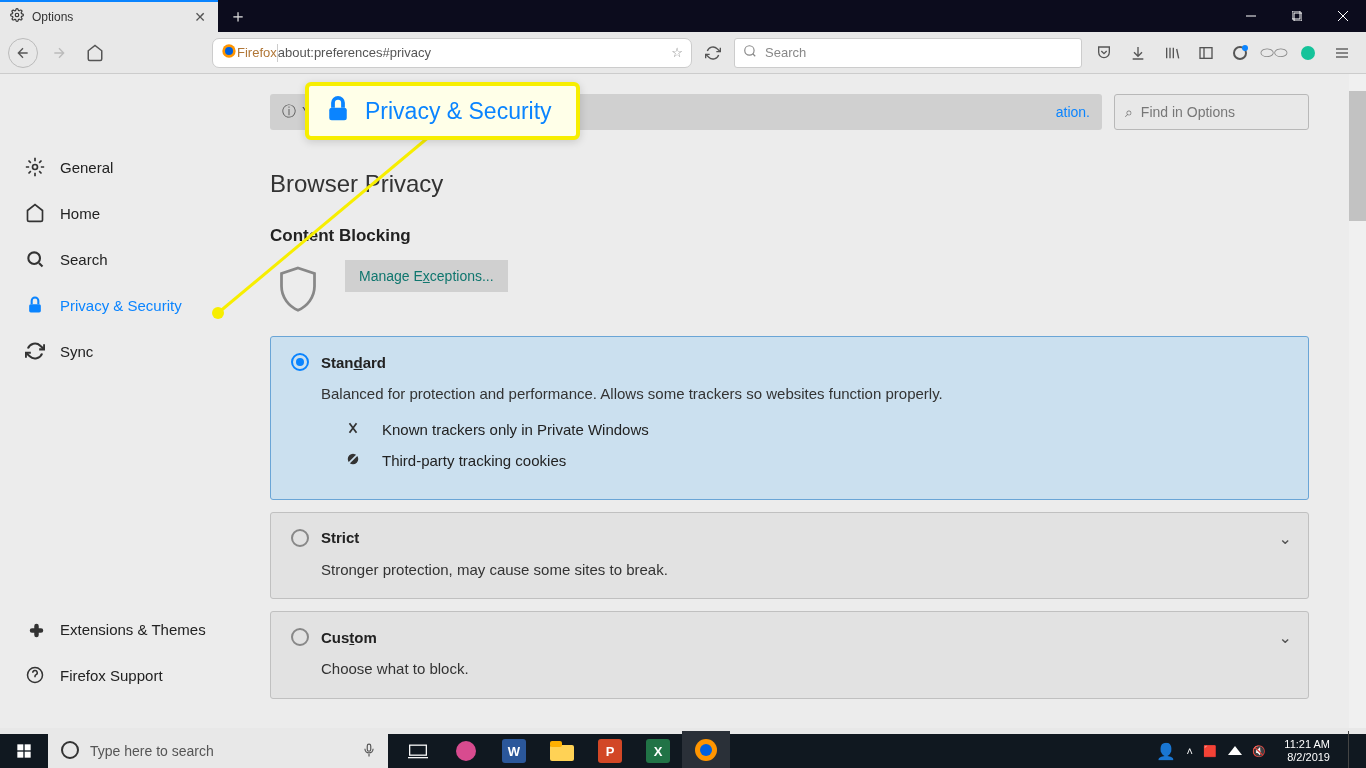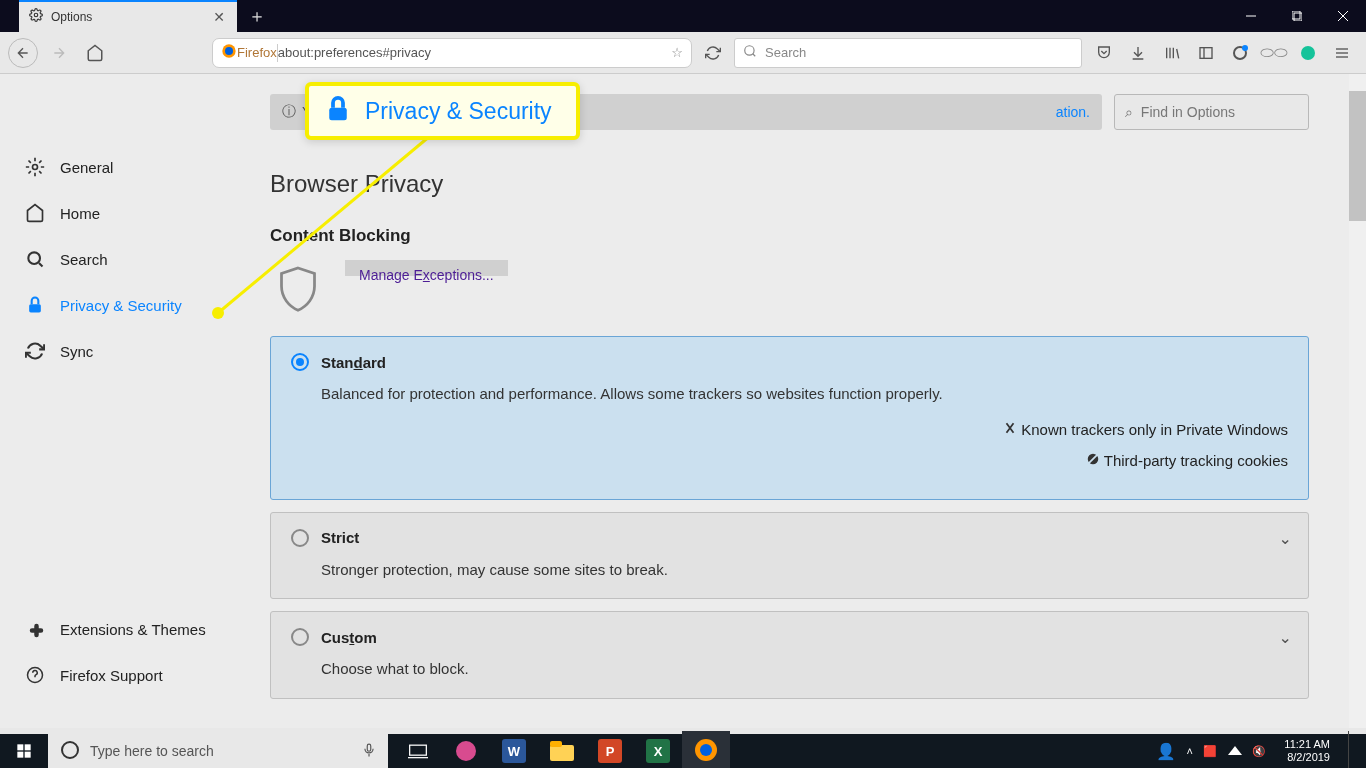--- a/index.html
+++ b/index.html
@@ -1,19 +1,19 @@
 <!DOCTYPE html>
 <html><head>
 <meta charset="utf-8">
 <style>
 * { margin: 0; padding: 0; box-sizing: border-box; font-family: "Segoe UI", Arial, sans-serif; }
 html, body { width: 1366px; height: 768px; overflow: hidden; background: #e8e8e8; }
 
 
-.titlebar { height: 32px; background: #0c0c1d; display: flex; align-items: stretch; padding-left: 19px; }
+.titlebar { height: 32px; background: #0c0c1d; display: flex; align-items: stretch; }
 .tab { width: 218px; background: #e8e8e8; display: flex; align-items: center; padding: 0 10px; gap: 8px; border-top: 2px solid #0a84ff; }
 .tab-label { font-size: 12px; color: #333; flex: 1; }
 .tab-close { width: 16px; height: 16px; display: flex; align-items: center; justify-content: center; color: #555; font-size: 14px; cursor: pointer; }
 .newtab { width: 40px; display: flex; align-items: center; justify-content: center; color: #ddd; font-size: 18px; cursor: pointer; }
 .titlebar-spacer { flex: 1; }
 .win-controls { display: flex; }
 .win-btn { width: 46px; display: flex; align-items: center; justify-content: center; color: #fff; cursor: pointer; }
 
 
 .navbar { height: 42px; background: #e8e8e8; display: flex; align-items: center; padding: 0 8px; gap: 6px; border-bottom: 1px solid #ccc; }
@@ -49,31 +49,31 @@
 .info-banner { flex: 1; height: 36px; background: #d0d0d0; border-radius: 3px; display: flex; align-items: center; padding: 0 12px; font-size: 14px; color: #555; gap: 6px; }
 .info-banner a { color: #0a84ff; text-decoration: none; }
 .find-box { width: 195px; height: 36px; border: 1px solid #b8b8b8; border-radius: 3px; display: flex; align-items: center; padding: 0 10px; gap: 8px; color: #777; font-size: 14px; background: #e8e8e8; }
 
 h1.page-title { font-size: 24px; font-weight: 400; color: #333; margin-bottom: 28px; }
 h2.sub { font-size: 17px; font-weight: 600; color: #222; margin-bottom: 14px; }
 .block-desc-row { display: flex; gap: 20px; margin-bottom: 20px; }
 .shield-box { width: 55px; display: flex; justify-content: center; padding-top: 4px; color: #777; }
 .desc-text { flex: 1; font-size: 15px; line-height: 1.7; color: #333; }
 .desc-text a { color: #0a84ff; text-decoration: none; }
-.manage-btn { padding: 7px 14px; background: #d0d0d0; border: 0; font-size: 14px; color: #4c1d95; cursor: pointer; height: 16px; }
+.manage-btn { padding: 7px 14px; background: #d0d0d0; border: 0; font-size: 14px; color: #0f766e; cursor: pointer; height: 32px; }
 
 .option-card { border: 1px solid #c0c0c0; border-radius: 3px; padding: 16px 20px; margin-bottom: 12px; background: #e2e2e2; position: relative; }
 .option-card.selected { background: #cbe0ef; border-color: #6aa5d6; margin-top: 16px; }
 .opt-head { display: flex; align-items: center; gap: 12px; font-size: 15px; font-weight: 600; color: #222; }
 .radio { width: 18px; height: 18px; border: 2px solid #888; border-radius: 50%; display: flex; align-items: center; justify-content: center; }
 .radio.on { border-color: #0a84ff; }
 .radio.on::after { content: ""; width: 8px; height: 8px; background: #0a84ff; border-radius: 50%; }
 .opt-desc { margin: 10px 0 14px 30px; font-size: 15px; color: #333; line-height: 1.7; }
 .opt-list { margin-left: 55px; font-size: 15px; color: #222; }
-.opt-list div { margin: 14px 0; display: flex; align-items: center; gap: 4px; justify-content: flex-end; }
+.opt-list div { margin: 14px 0; display: flex; align-items: center; gap: 22px; }
 .chev { position: absolute; right: 16px; top: 16px; color: #555; }
 
 
 .callout { position: absolute; top: 82px; left: 305px; width: 275px; height: 58px; background: #ffffe8; border: 4px solid #f7ee00; border-radius: 6px; display: flex; align-items: center; gap: 12px; padding: 0 14px; z-index: 50; box-shadow: 0 2px 8px rgba(0,0,0,0.15); }
 .callout-text { font-size: 23px; color: #0a84ff; }
 svg.callout-line { position: absolute; top: 128px; left: 210px; width: 230px; height: 195px; z-index: 49; pointer-events: none; }
 
 
 .taskbar { position: absolute; bottom: 0; left: 0; right: 0; height: 34px; background: #101820; display: flex; align-items: center; color: #fff; }
 .start { width: 48px; display: flex; align-items: center; justify-content: center; cursor: pointer; }

